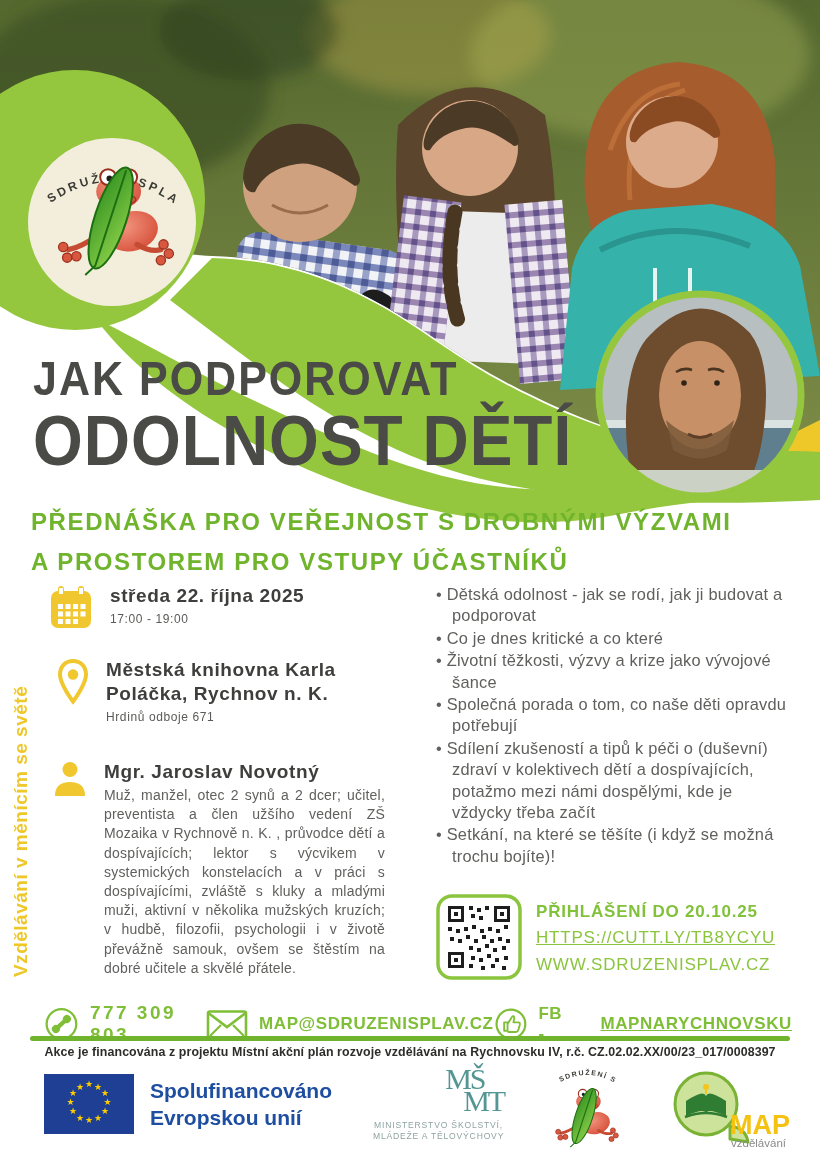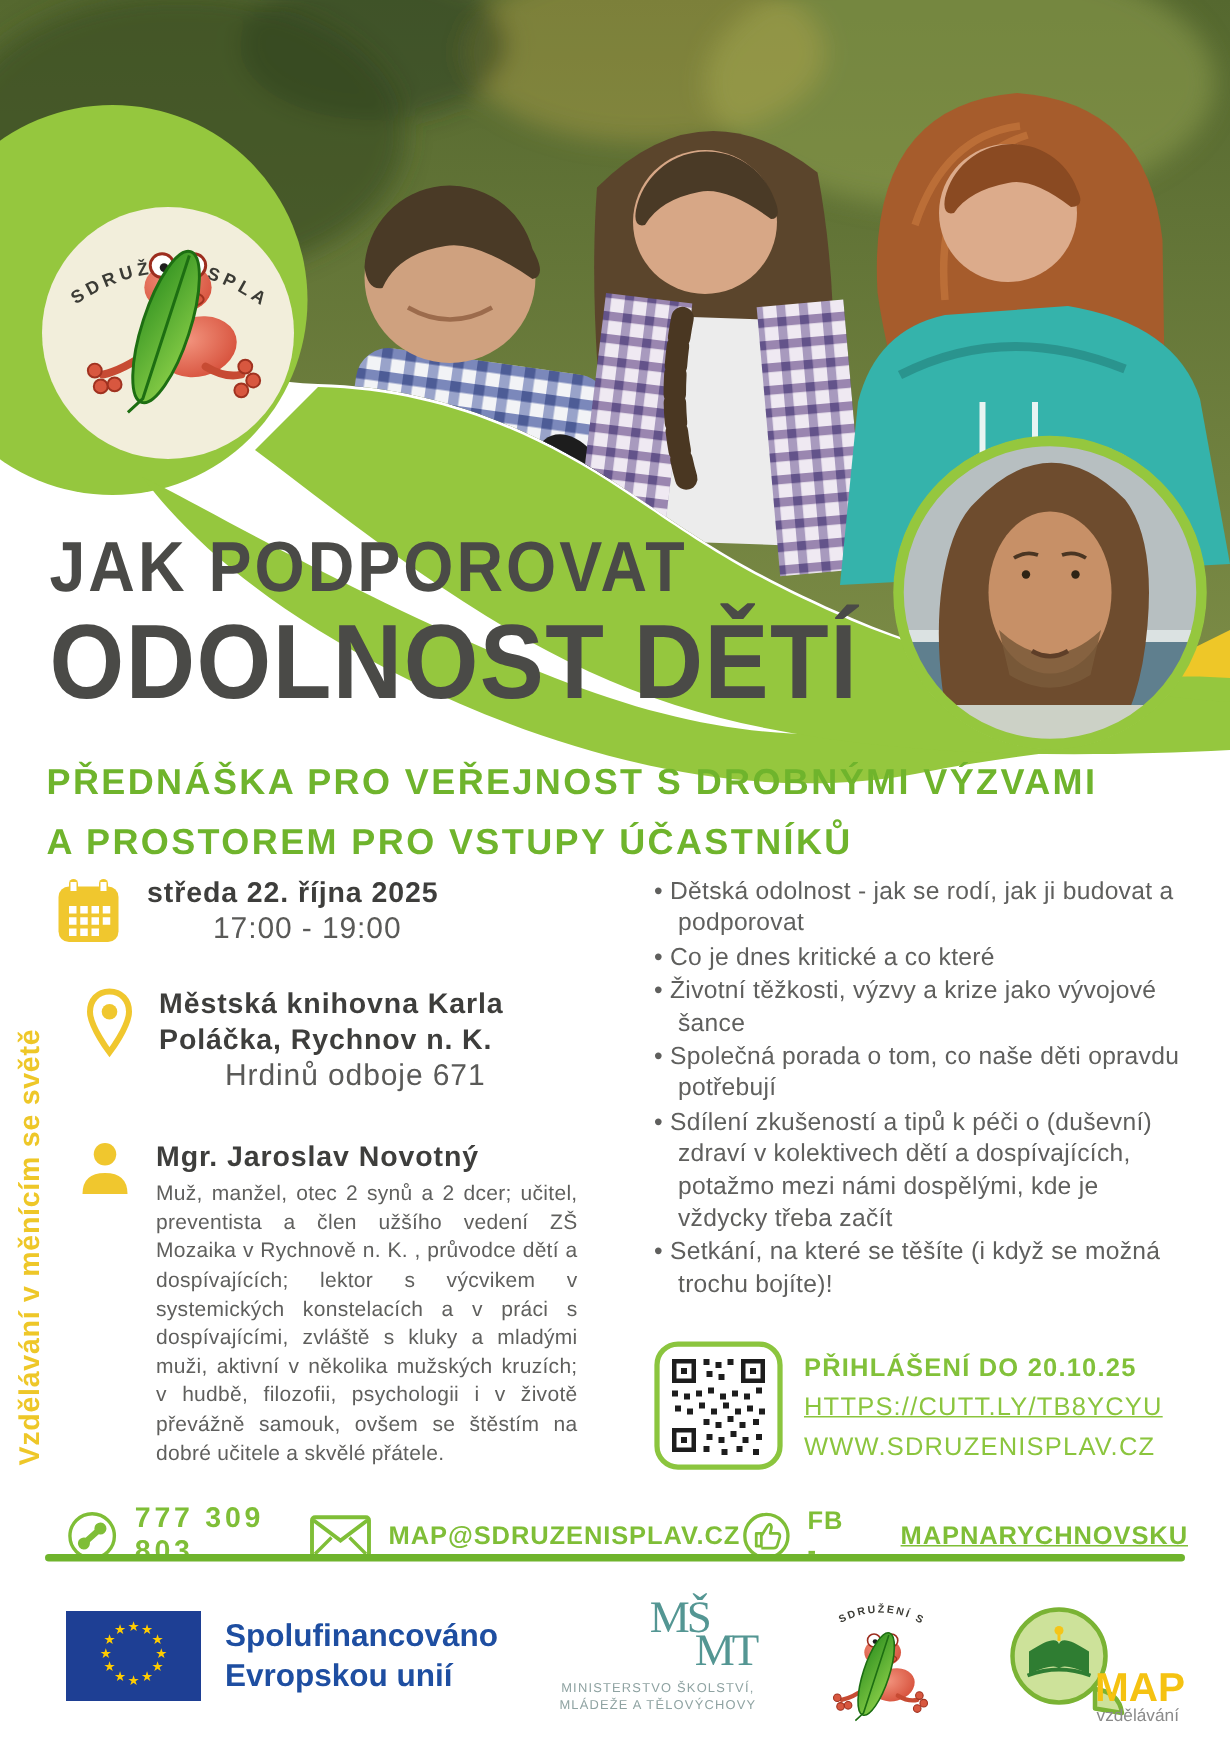--- a/index.html
+++ b/index.html
@@ -12,25 +12,25 @@
 
   
   .title-block{position:absolute;left:33px;top:352px;color:#4a4a47;transform:scale(1,1.1);transform-origin:top left;}
   .title-l1{font-size:43px;font-weight:bold;letter-spacing:2px;line-height:48px;white-space:nowrap;}
   .title-l2{font-size:64px;font-weight:bold;letter-spacing:1px;line-height:66px;white-space:nowrap;}
   .subtitle-block{position:absolute;left:31px;top:502px;color:#6fb42c;font-weight:bold;}
   .subtitle-block div{font-size:24px;letter-spacing:1.6px;line-height:40px;white-space:nowrap;}
 
   
   .detail-row{position:absolute;display:flex;gap:16px;align-items:flex-start;}
-  .row-date{left:36px;top:584px;width:350px;}
+  .row-date{left:48px;top:584px;width:350px;}
   .row-venue{left:56px;top:658px;width:350px;}
   .row-speaker{left:52px;top:760px;width:340px;}
   .d-title{font-size:19px;font-weight:bold;color:#3e3e3c;letter-spacing:.6px;line-height:24px;}
-  .d-sub{font-size:20px;color:#5a5a58;letter-spacing:.6px;line-height:22px;margin-left:44px;}
+  .d-sub{font-size:12px;color:#5a5a58;letter-spacing:.6px;line-height:22px;}
   .bio{font-size:14px;color:#5f5f5d;line-height:19.2px;text-align:justify;letter-spacing:.2px;margin-top:2px;width:281px;}
 
   
   .topics{position:absolute;left:436px;top:584px;width:352px;margin:0;padding:0;list-style:none;
           font-size:16.4px;color:#5f5f5d;line-height:21.4px;letter-spacing:.2px;}
   .topics li{padding-left:16px;text-indent:-16px;margin:0 0 1px 0;}
   .topics li::before{content:"•  ";color:#5f5f5d;}
 
   .reg-block{position:absolute;left:436px;top:894px;display:flex;gap:14px;align-items:flex-start;}
   .reg-texts{padding-top:6px;}
@@ -53,21 +53,21 @@
   .divider{position:absolute;left:30px;top:1036px;width:760px;height:5px;background:#6fb42c;border-radius:3px;}
   .funding{position:absolute;left:20px;top:1045px;width:780px;text-align:center;font-size:12.4px;font-weight:bold;
            color:#2d2d2b;letter-spacing:.1px;}
 
   
   .footer{position:absolute;left:44px;right:28px;top:1066px;height:90px;display:flex;justify-content:space-between;align-items:flex-start;}
   .eu-group{display:flex;gap:16px;align-items:center;padding-top:8px;}
   .eu-text{color:#1e4ea1;font-size:21px;font-weight:bold;line-height:27px;}
   .msmt{display:flex;flex-direction:column;align-items:flex-end;padding-top:2px;}
   .msmt-mark{font-family:"Liberation Serif",serif;color:#549693;font-size:30px;line-height:22px;letter-spacing:-2px;}
-  .msmt-mark .m2{display:block;margin-left:30px;}
+  .msmt-mark .m2{display:block;margin-left:18px;}
   .msmt-sub{margin-top:8px;color:#8fa3a2;font-size:8.6px;letter-spacing:.8px;text-align:center;line-height:11px;}
   .map-logo{padding-top:2px;}
 </style>
 </head>
 <body>
 
 <div class="poster">
 
   <svg class="hero" viewBox="0 0 820 560" aria-hidden="true">
     <defs>
@@ -364,20 +364,21 @@
       <svg width="40" height="40" viewBox="0 0 40 40">
         <circle cx="20" cy="20" r="17" fill="none" stroke="#7fbe37" stroke-width="2.6"></circle>
         <path d="M12,28 v-10 h4 v10 Z M16,20 l5,-8 q2.5,-3 3,1 l-1,5 h5.5 q2.5,0 2,2.8 l-1.8,6.4 q-.6,2.3 -3,2.3 h-9.7" fill="none" stroke="#7fbe37" stroke-width="2.2" stroke-linejoin="round"></path>
       </svg>
       <span>FB -</span>
       <span class="fb-name">MAPNARYCHNOVSKU</span>
     </div>
   </div>
 
   <div class="divider"></div>
+  <div class="funding">Akce je financována z projektu Místní akční plán rozvoje vzdělávání na Rychnovsku IV, r.č. CZ.02.02.XX/00/23_017/0008397</div>
 
   <div class="footer">
     <div class="eu-group">
       <svg width="90" height="60" viewBox="0 0 90 60">
         <rect x="0" y="0" width="90" height="60" fill="#1e3f94"></rect>
         <g fill="#ffcc00" font-size="9" text-anchor="middle">
           <text x="45" y="13">★</text>
             <text x="54" y="15.5">★</text>
             <text x="61" y="22">★</text>
           <text x="63.5" y="31">★</text>

